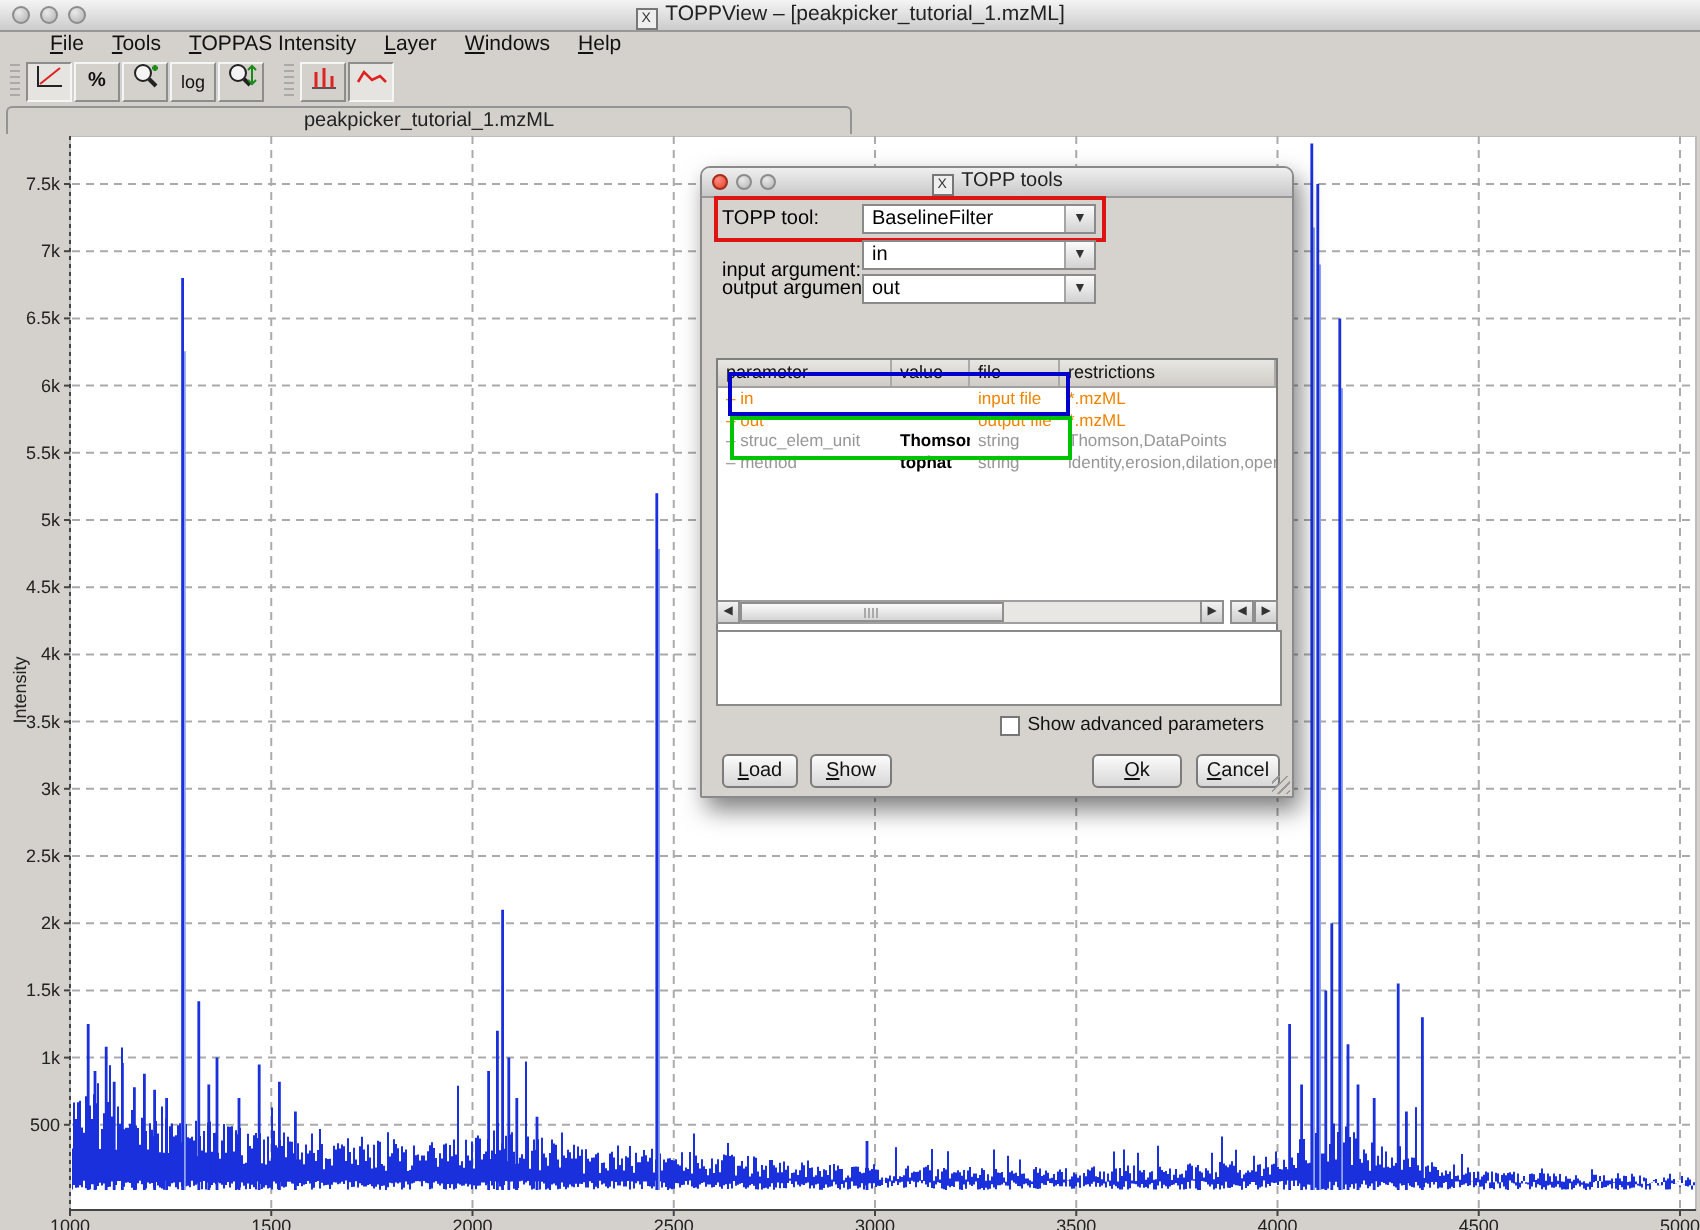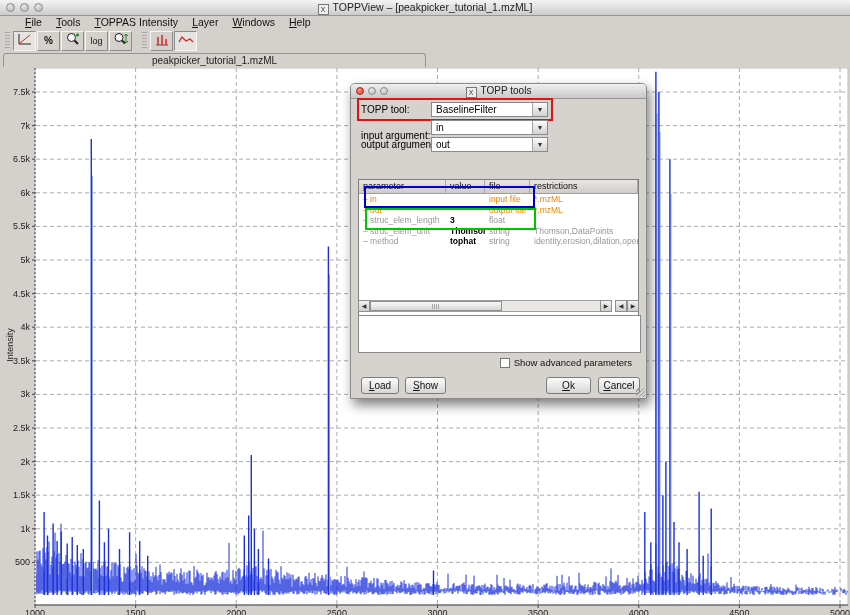--- a/index.html
+++ b/index.html
@@ -292,26 +292,20 @@
             <div class="c" style="width: 45px;">input file</div>
             <div class="c" style="width: 108px;">*.mzML</div>
           </div>
           <div class="prow orange">
             <div class="c" style="width: 87px;">– out</div>
             <div class="c val" style="width: 39px;"></div>
             <div class="c" style="width: 45px;">output file</div>
             <div class="c" style="width: 108px;">*.mzML</div>
           </div>
           <div class="prow gray">
-            <div class="c" style="width: 87px;">– struc_elem_length</div>
-            <div class="c val" style="width: 39px;">3</div>
-            <div class="c" style="width: 45px;">float</div>
-            <div class="c" style="width: 108px;"></div>
-          </div>
-          <div class="prow gray">
             <div class="c" style="width: 87px;">– struc_elem_unit</div>
             <div class="c val" style="width: 39px;">Thomson</div>
             <div class="c" style="width: 45px;">string</div>
             <div class="c" style="width: 108px;">Thomson,DataPoints</div>
           </div>
           <div class="prow gray">
             <div class="c" style="width: 87px;">– method</div>
             <div class="c val" style="width: 39px;">tophat</div>
             <div class="c" style="width: 45px;">string</div>
             <div class="c" style="width: 108px;">identity,erosion,dilation,open</div>

